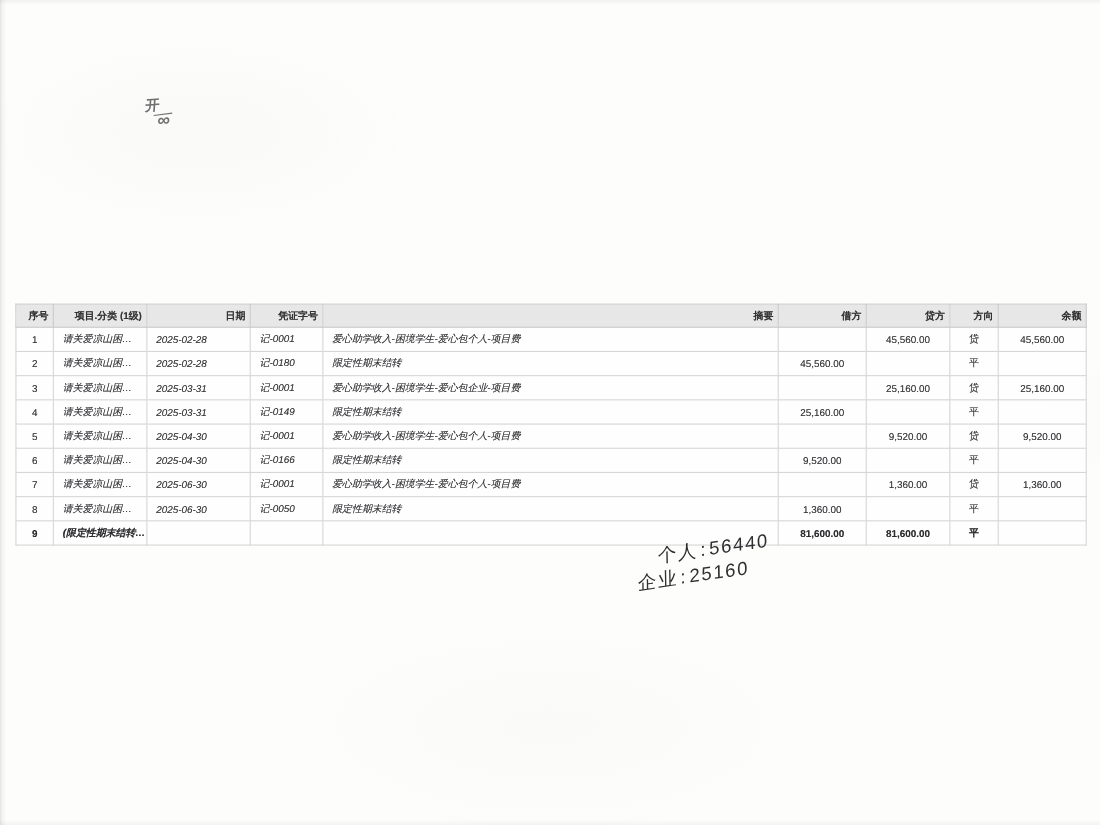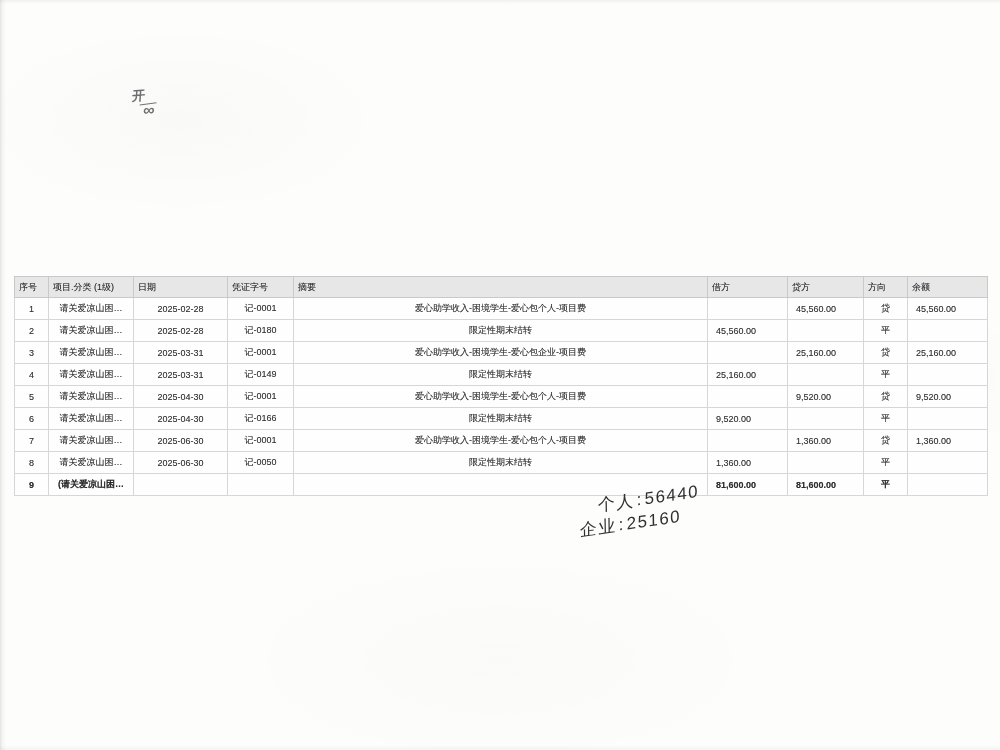--- a/index.html
+++ b/index.html
@@ -41,32 +41,32 @@
   table.ledger{
     position:absolute;left:14px;top:276px;width:973px;
     border-collapse:collapse;table-layout:fixed;
     font-size:9px;color:#38383a;
     text-shadow:0 0 0.6px rgba(70,70,75,0.55);
   }
   table.ledger th{
     background:#e7e7e8;
     border:1px solid #c9c9cb;
     height:20px;padding:0 4px;
-    font-weight:normal;text-align:left;color:#333;
+    font-weight:bold;text-align:right;color:#333;
     white-space:nowrap;overflow:hidden;
   }
   table.ledger td{
     border:1px solid #d6d6d8;
     height:21px;padding:0 8px;
     background:#fefefe;
     white-space:nowrap;overflow:hidden;
     vertical-align:middle;
   }
-  table.ledger td.align-left{text-align:center;}
-  table.ledger td.align-right{text-align:left;}
+  table.ledger td.align-left{text-align:left;font-style:italic;}
+  table.ledger td.align-right{text-align:center;}
   table.ledger td.align-center{text-align:center;padding:0 2px;}
   table.ledger tr.total-row td{font-weight:bold;color:#2c2c2e;}
   
   .note{
     position:absolute;color:#2f2f31;
     font-size:17px;letter-spacing:1.5px;font-weight:500;
     transform:rotate(-8deg) skewX(-7deg);transform-origin:left center;
     white-space:nowrap;
   }
   .note .sep{padding:0 2px;}
@@ -193,21 +193,21 @@
           <td class="align-left">2025-06-30</td>
           <td class="align-left">记-0050</td>
           <td class="align-left">限定性期末结转</td>
           <td class="align-right">1,360.00</td>
           <td class="align-right"></td>
           <td class="align-center">平</td>
           <td class="align-right"></td>
         </tr>
         <tr class="total-row">
           <td class="align-center">9</td>
-          <td class="align-left">(请关爱凉山困…</td>
+          <td class="align-left">(限定性期末结转…</td>
           <td class="align-left"></td>
           <td class="align-left"></td>
           <td class="align-left"></td>
           <td class="align-right">81,600.00</td>
           <td class="align-right">81,600.00</td>
           <td class="align-center">平</td>
           <td class="align-right"></td>
         </tr>
       </tbody>
   </table>

